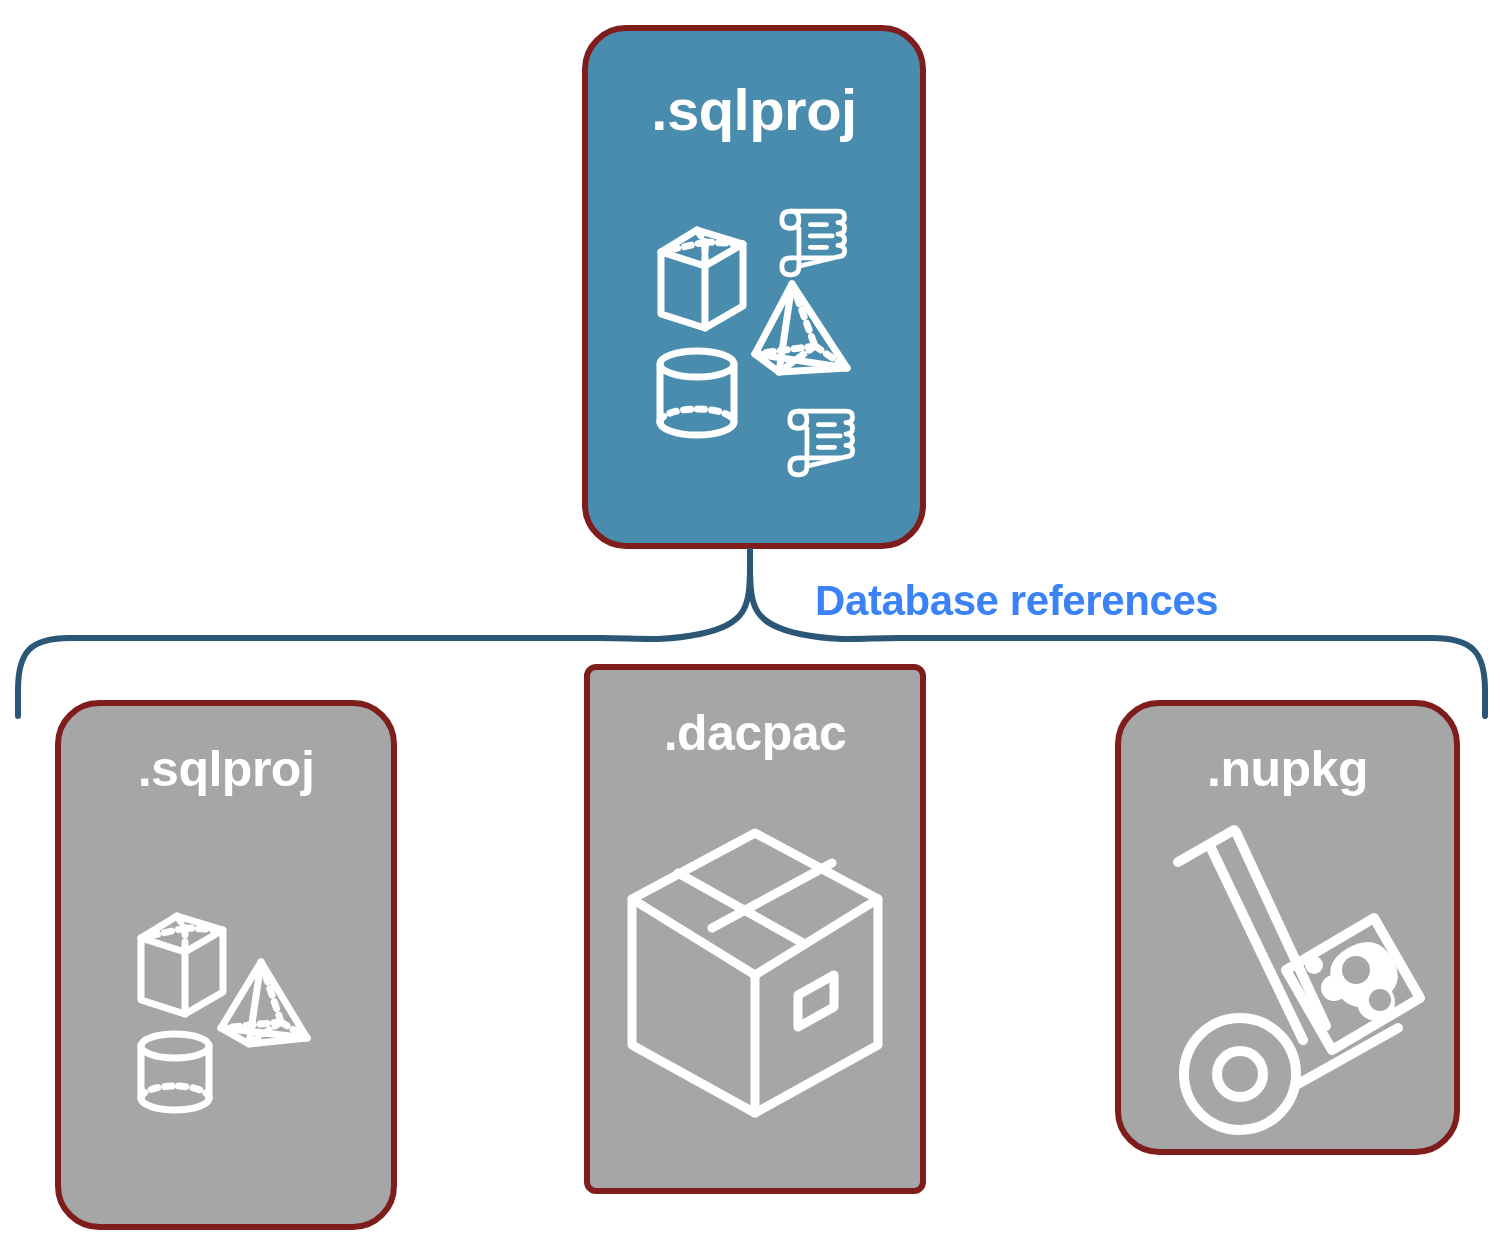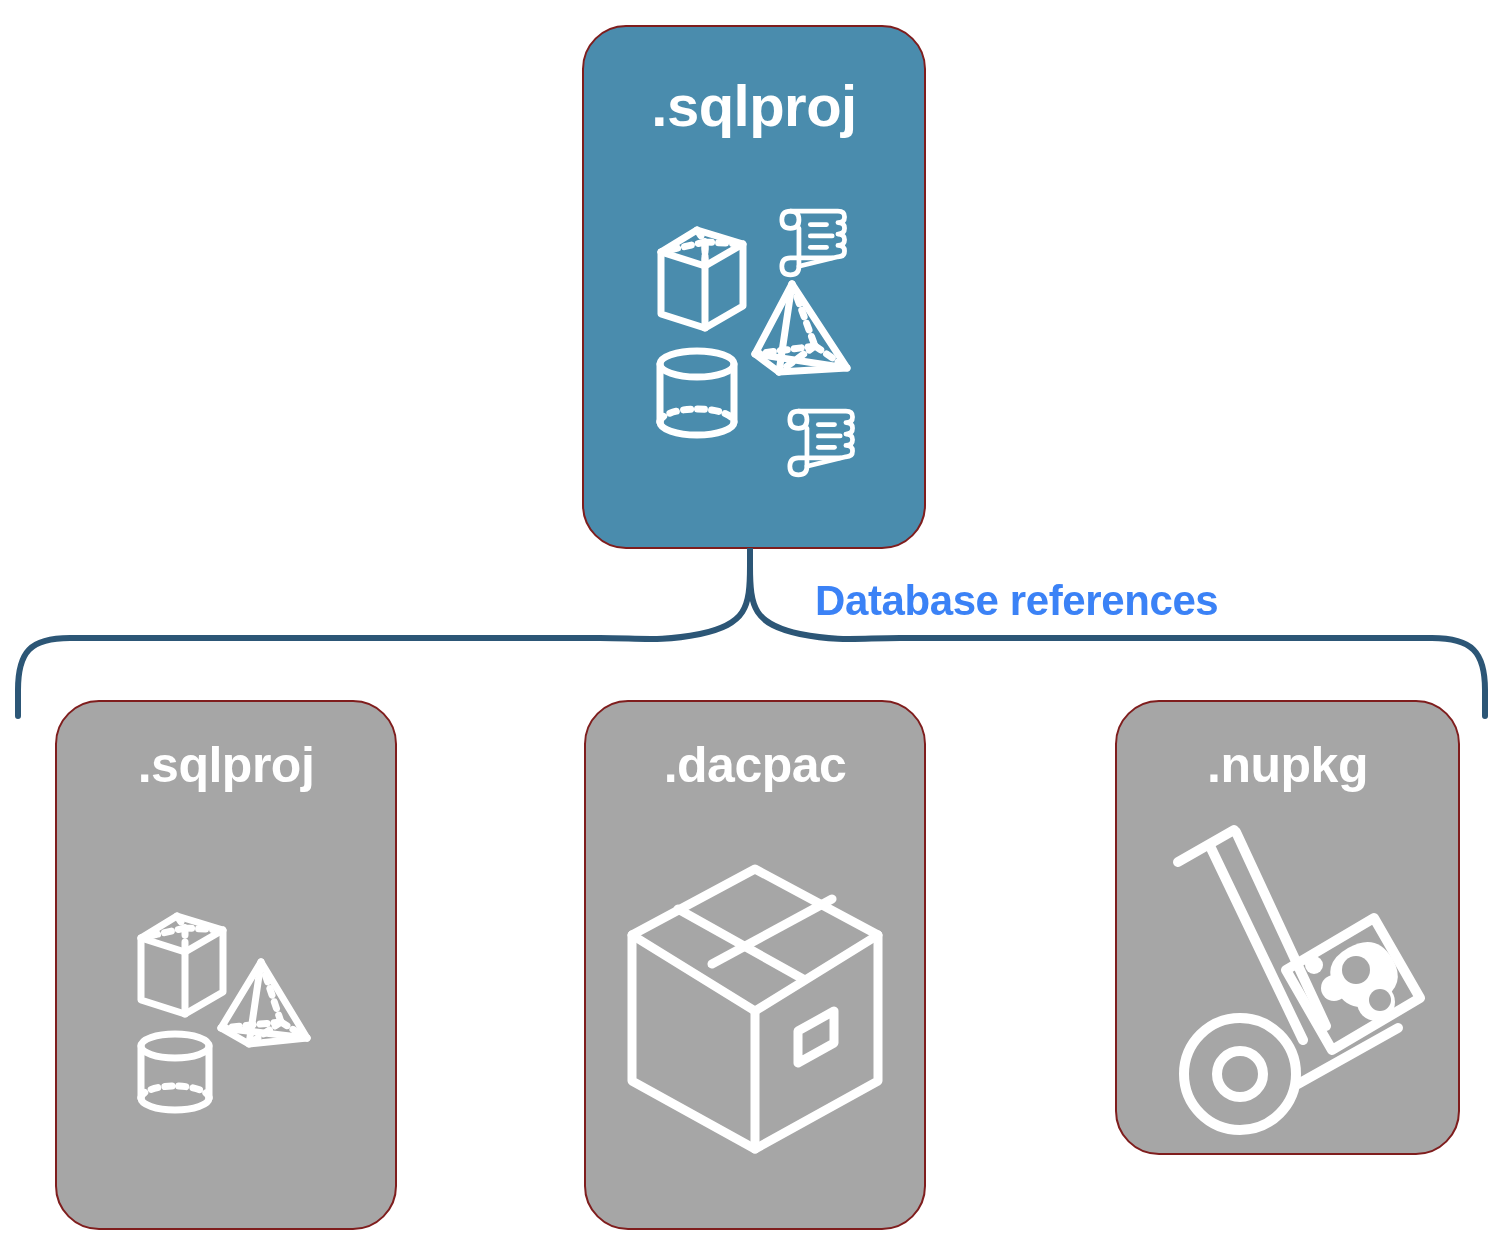--- a/index.html
+++ b/index.html
@@ -16,21 +16,21 @@
     width: 1500px;
     height: 1250px;
     background: #ffffff;
     overflow: hidden;
   }
 
   
   .node-card {
     position: absolute;
     box-sizing: border-box;
-    border: 2px solid #7f1d1d;
+    border: 6px solid #7f1d1d;
     border-radius: 44px;
     display: flex;
     flex-direction: column;
     align-items: center;
   }
   .node-card.primary {
     background: #4a8cad;
   }
   .node-card.secondary {
     background: #a6a6a6;
@@ -189,21 +189,21 @@
           <ellipse cx="64" cy="152" rx="34" ry="12"></ellipse>
           <path d="M30 152 L30 204"></path>
           <path d="M98 152 L98 204"></path>
           <path d="M30 204 A34 12 0 0 0 98 204"></path>
           <path d="M30 204 A34 12 0 0 1 98 204" stroke-dasharray="7 7"></path>
         </g>
       </svg>
     </div>
   </div>
 
-  <div class="node-card secondary" style="left:584px; top:700px; width:342px; height:530px;">
+  <div class="node-card secondary" style="left:584px; top:664px; width:342px; height:530px;border-radius:12px;">
     <div class="node-title">.dacpac</div>
     <div class="node-art">
       <svg width="270" height="300" viewBox="0 0 270 300" fill="none" stroke="#ffffff" stroke-width="9" stroke-linecap="round" stroke-linejoin="round">
 
         <path d="M135 10 L258 76 L258 222 L135 290 L12 222 L12 76 Z"></path>
 
         <path d="M135 152 L135 290"></path>
 
         <path d="M12 76 L135 152 L258 76"></path>
 

